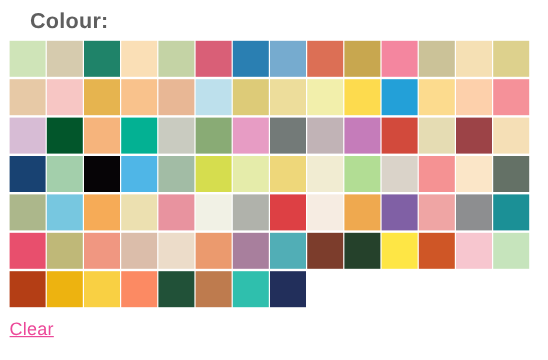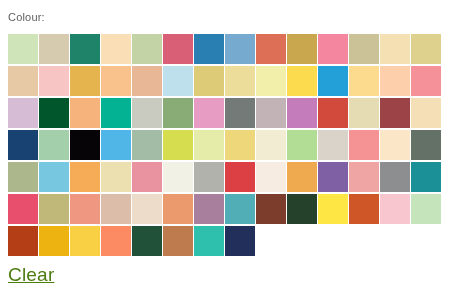--- a/index.html
+++ b/index.html
@@ -18,28 +18,29 @@
   .picker-panel {
     position: relative;
     width: 457px;
     height: 300px;
     box-sizing: border-box;
     background: #ffffff;
     padding: 0;
   }
   .picker-label {
     position: absolute;
-    left: 8px;
+    left: 25px;
     top: 8px;
-    font-size: 11px;
+    font-size: 18px;
     line-height: 18px;
     color: #5f5f5f;
     letter-spacing: 0.2px;
     white-space: nowrap;
     user-select: none;
+    font-weight: bold;
   }
   .swatch-grid {
     position: absolute;
     left: 8px;
     top: 34px;
     width: 440px;
     display: flex;
     flex-wrap: wrap;
     align-content: flex-start;
     gap: 0px;
@@ -61,23 +62,23 @@
     display: block;
     flex: 0 0 30px;
     cursor: pointer;
   }
   .clear-link-wrap {
     position: absolute;
     left: 8px;
     top: 266px;
   }
   .clear-link {
-    font-size: 19px;
+    font-size: 15px;
     line-height: 18px;
-    color: #4d7c0f;
+    color: #ec4899;
     text-decoration: underline;
     cursor: pointer;
     display: inline-block;
     letter-spacing: 0.2px;
   }
 </style>
 </head>
 <body>
 
 <div class="picker-panel">

